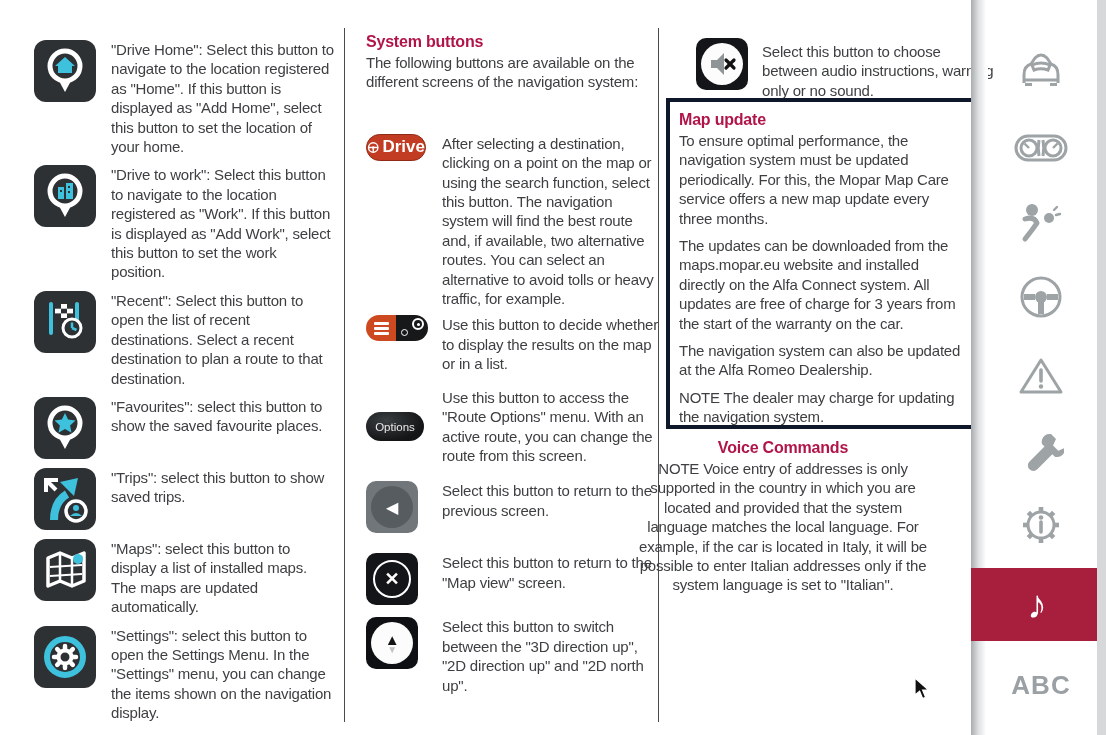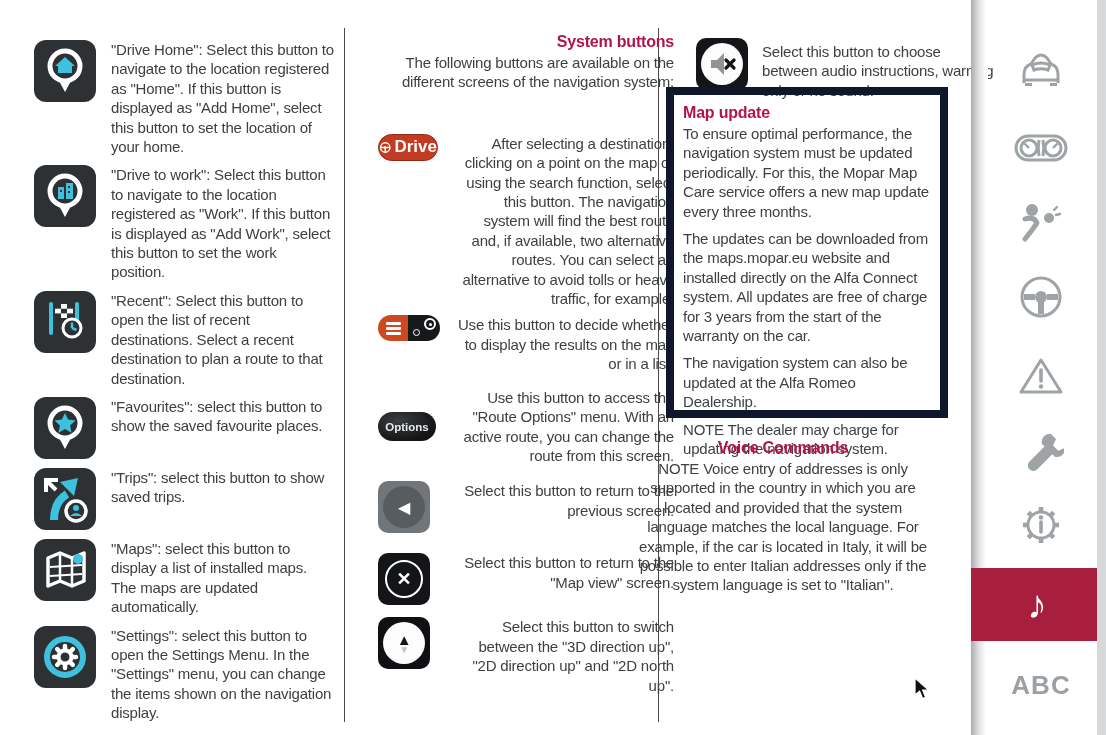--- a/index.html
+++ b/index.html
@@ -14,21 +14,21 @@
   .divider.d1 { left:344px; } .divider.d2 { left:658px; }
 
   
   .col1 { position:absolute; left:34px; top:40px; width:300px; display:flex; flex-direction:column; gap:9px; }
   .c1row { display:flex; gap:15px; }
   .tile { flex:0 0 62px; width:62px; height:62px; background:#2d3134; border-radius:12px;
           display:flex; align-items:center; justify-content:center; }
   .c1row .txt { flex:1; }
 
   
-  .col2 { position:absolute; left:378px; top:33px; width:296px;text-align:right; }
+  .col2 { position:absolute; left:366px; top:33px; width:296px; }
   .sec-heading { color:#b11548; font-weight:bold; font-size:16px; margin-bottom:2px; }
   .col2 .intro { margin-bottom:42px; }
   .c2row { display:flex; gap:12px; margin-bottom:14px; }
   .c2row .iconbox { flex:0 0 64px; width:64px; display:flex; justify-content:flex-start; }
   .c2row .txt { flex:1; }
   .c2row.r1 { margin-bottom:7px; }
   .c2row.r2 { margin-bottom:14px; }
   .c2row.r3 { align-items:center; margin-bottom:16px; }
   .c2row.r4 { margin-bottom:20px; }
   .c2row.r5 { margin-bottom:12px; }
@@ -43,42 +43,42 @@
   .pill-toggle .half-r { width:32px; background:#17181a; position:relative; }
   .pill-toggle .pin-s { position:absolute; left:5px; bottom:5px; width:7px; height:7px;
     border:1.8px solid #fff; border-radius:50%; }
   .pill-toggle .pin-b { position:absolute; right:4px; top:3px; width:12px; height:12px;
     border:2px solid #fff; border-radius:50%; }
   .pill-toggle .pin-b::after { content:""; position:absolute; left:3px; top:3px; width:3px; height:3px;
     background:#fff; border-radius:50%; }
   .pill-options { width:58px; height:29px; border-radius:15px;
     background:radial-gradient(ellipse at 35% 30%, #3a3e41, #141517 70%);
     color:#e8e8e8; font-size:11.5px; display:flex; align-items:center; justify-content:center;
-    letter-spacing:0;font-weight:bold; }
+    letter-spacing:0; }
   .sqbtn { width:52px; height:52px; border-radius:10px; display:flex; align-items:center; justify-content:center; }
   .sqbtn.back { background:#70767a; }
   .sqbtn.back .circ { width:42px; height:42px; border-radius:50%; background:#565c60;
     display:flex; align-items:center; justify-content:center; color:#fff; font-size:16px; }
   .sqbtn.close { background:#141518; }
   .sqbtn.close .ring { width:38px; height:38px; border-radius:50%; border:2.5px solid #fff;
     display:flex; align-items:center; justify-content:center; color:#fff; font-size:18px; font-weight:bold; }
   .sqbtn.compass { background:#0f1013; }
   .sqbtn.compass .wcirc { width:42px; height:42px; border-radius:50%; background:#fcfcfc;
     display:flex; flex-direction:column; align-items:center; justify-content:center; line-height:1; }
   .sqbtn.compass .up { color:#141414; font-size:15px; }
   .sqbtn.compass .down { color:#c3c3c3; font-size:10px; margin-top:-2px; }
   .sqbtn.audio { background:#141518; }
   .sqbtn.audio .wcirc { width:42px; height:42px; border-radius:50%; background:#fcfcfc;
     display:flex; align-items:center; justify-content:center; }
 
   
   .audio-row { position:absolute; left:696px; top:38px; width:300px; display:flex; gap:14px; }
   .audio-row .txt { flex:1; padding-top:4px; }
-  .map-box { position:absolute; left:666px; top:87px; width:282px; height:331px;
-    border:8px solid #0f172a; padding:9px 9px 0 9px; }
+  .map-box { position:absolute; left:666px; top:98px; width:311px; height:331px;
+    border:4px solid #0f172a; padding:9px 9px 0 9px; }
   .map-box p, .voice-sec p { margin-bottom:8px; }
   .voice-sec { position:absolute; left:632px; top:439px; width:302px;text-align:center; }
   .phone-glyph { color:#6b6e70; font-size:17px; }
 
   
   .page-edge { position:absolute; left:971px; top:0; width:17px; height:735px;
     background:linear-gradient(90deg,#a9adaf,#dfe1e2 45%,#ffffff 90%); }
   .sidebar { position:absolute; left:971px; top:0; width:126px; height:735px; }
   .right-gutter { position:absolute; left:1097px; top:0; width:9px; height:735px; background:#d6d8d9; }
   .sb-row { position:absolute; left:14px; width:112px; height:66px;

